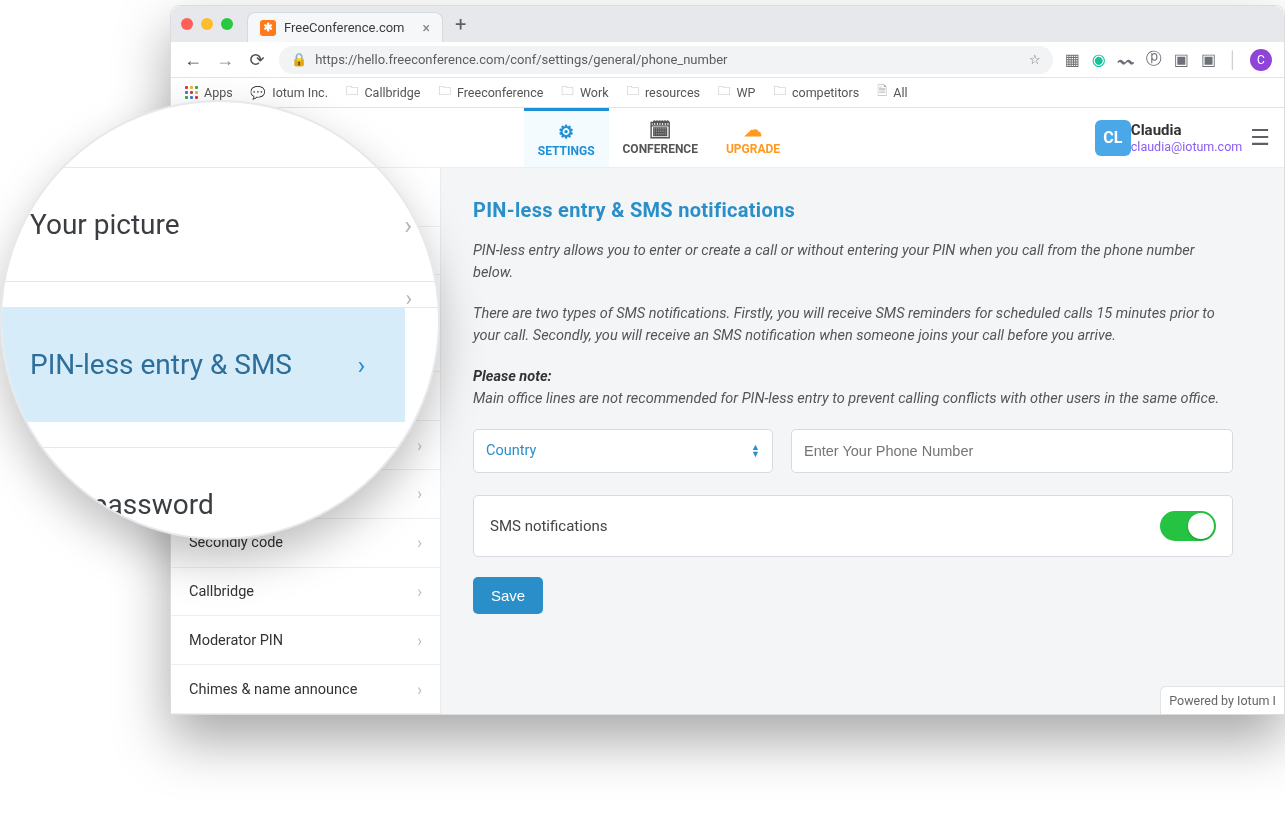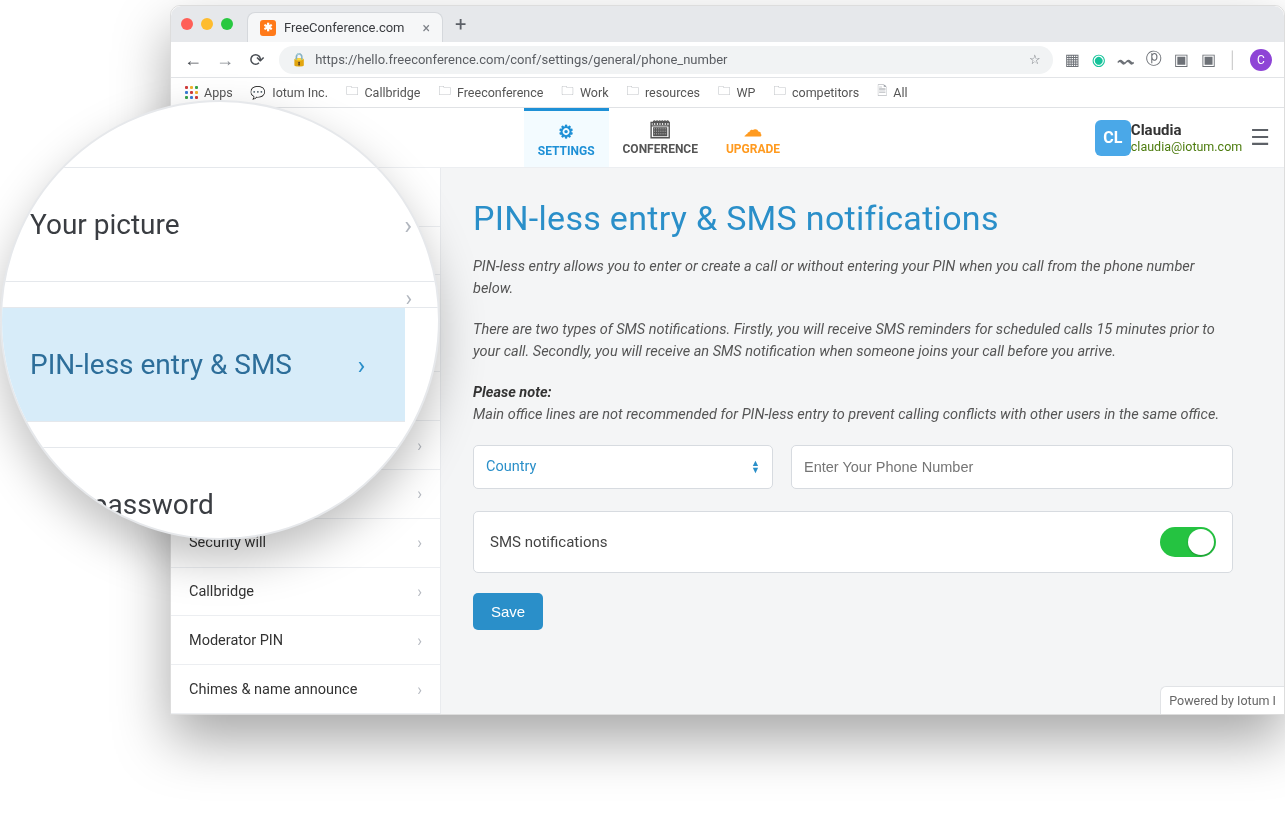--- a/index.html
+++ b/index.html
@@ -93,41 +93,41 @@
   }
   .logo{width:46px;height:46px;margin:7px 0 0 6px;border-radius:10px;background:#ff7a1a;}
   .centertabs{flex:1;display:flex;justify-content:center;align-items:stretch;}
   .ctab{display:flex;flex-direction:column;align-items:center;justify-content:center;padding:0 14px;font-size:12px;font-weight:700;color:#555;gap:2px;}
   .ctab.active{color:#1e90d6;border-top:3px solid #1e90d6;background:#f3fbff;}
   .ctab.upgrade{color:#ff9a1f;}
   .ctab .cicon{font-size:18px;}
   .userblock{display:flex;align-items:center;padding-right:14px;}
   .userblock .uavatar{width:36px;height:36px;border-radius:6px;background:#4aa8e8;color:#fff;font-weight:700;display:flex;align-items:center;justify-content:center;}
   .userblock .uname{font-weight:700;color:#333;font-size:15px;}
-  .userblock .uemail{font-size:12.5px;color:#4d7c0f;}
+  .userblock .uemail{font-size:12.5px;color:#8b5cf6;}
   .hamburger{color:#5d6167;font-size:22px;margin-left:8px;}
 
   
   .main{flex:1;display:flex;background:#f4f5f6;background-image:
     radial-gradient(circle at 20px 20px, rgba(0,0,0,0.02) 2px, transparent 2px);
     position:relative; overflow:hidden;}
   .sidebar{
     width:270px;background:#fff;border-right:1px solid #e9ebee;
     display:flex;flex-direction:column;padding-top:58px;
   }
   .sidebar .item{
     height:54px;border-bottom:1px solid #eceef1;display:flex;align-items:center;
     justify-content:space-between;padding:0 18px;color:#333;font-size:14.5px;
   }
   .sidebar .item.top-border{border-top:1px solid #eceef1;}
   .sidebar .item .chev{color:#b6bac1;font-size:16px;}
   .content{
     flex:1;padding:30px 30px 30px 32px;overflow:auto;color:#444;position:relative;
   }
-  h1.title{color:#2a8fc9;font-size:34px;font-weight:400;margin-bottom:18px;letter-spacing:0.3px;}
+  h1.title{color:#2a8fc9;font-size:20px;font-weight:700;margin-bottom:18px;letter-spacing:0.3px;}
   .para{font-size:14.5px;line-height:1.55;color:#555;margin-bottom:18px;max-width:760px;font-style:italic;}
   .note-label{font-weight:700;color:#333;font-size:14.5px;}
   .formrow{display:flex;gap:18px;margin-top:8px;}
   .select{
     flex:0 0 300px;height:44px;border:1px solid #d7dbe0;border-radius:5px;background:#fff;
     display:flex;align-items:center;justify-content:space-between;padding:8px 12px;color:#2a8fc9;font-size:14.5px;
   }
   .select .caret{display:flex;flex-direction:column;font-size:9px;color:#2a8fc9;line-height:0.8;}
   .textin{
     flex:1;height:44px;border:1px solid #d7dbe0;border-radius:5px;background:#fff;
@@ -304,21 +304,21 @@
           </div>
         <div class="item">
             <span></span>
             <span class="chev">›</span>
           </div>
         <div class="item">
             <span></span>
             <span class="chev">›</span>
           </div>
         <div class="item">
-            <span>Security will</span>
+            <span>Secondly code</span>
             <span class="chev">›</span>
           </div>
         <div class="item">
             <span>Callbridge</span>
             <span class="chev">›</span>
           </div>
         <div class="item">
             <span>Moderator PIN</span>
             <span class="chev">›</span>
           </div>

